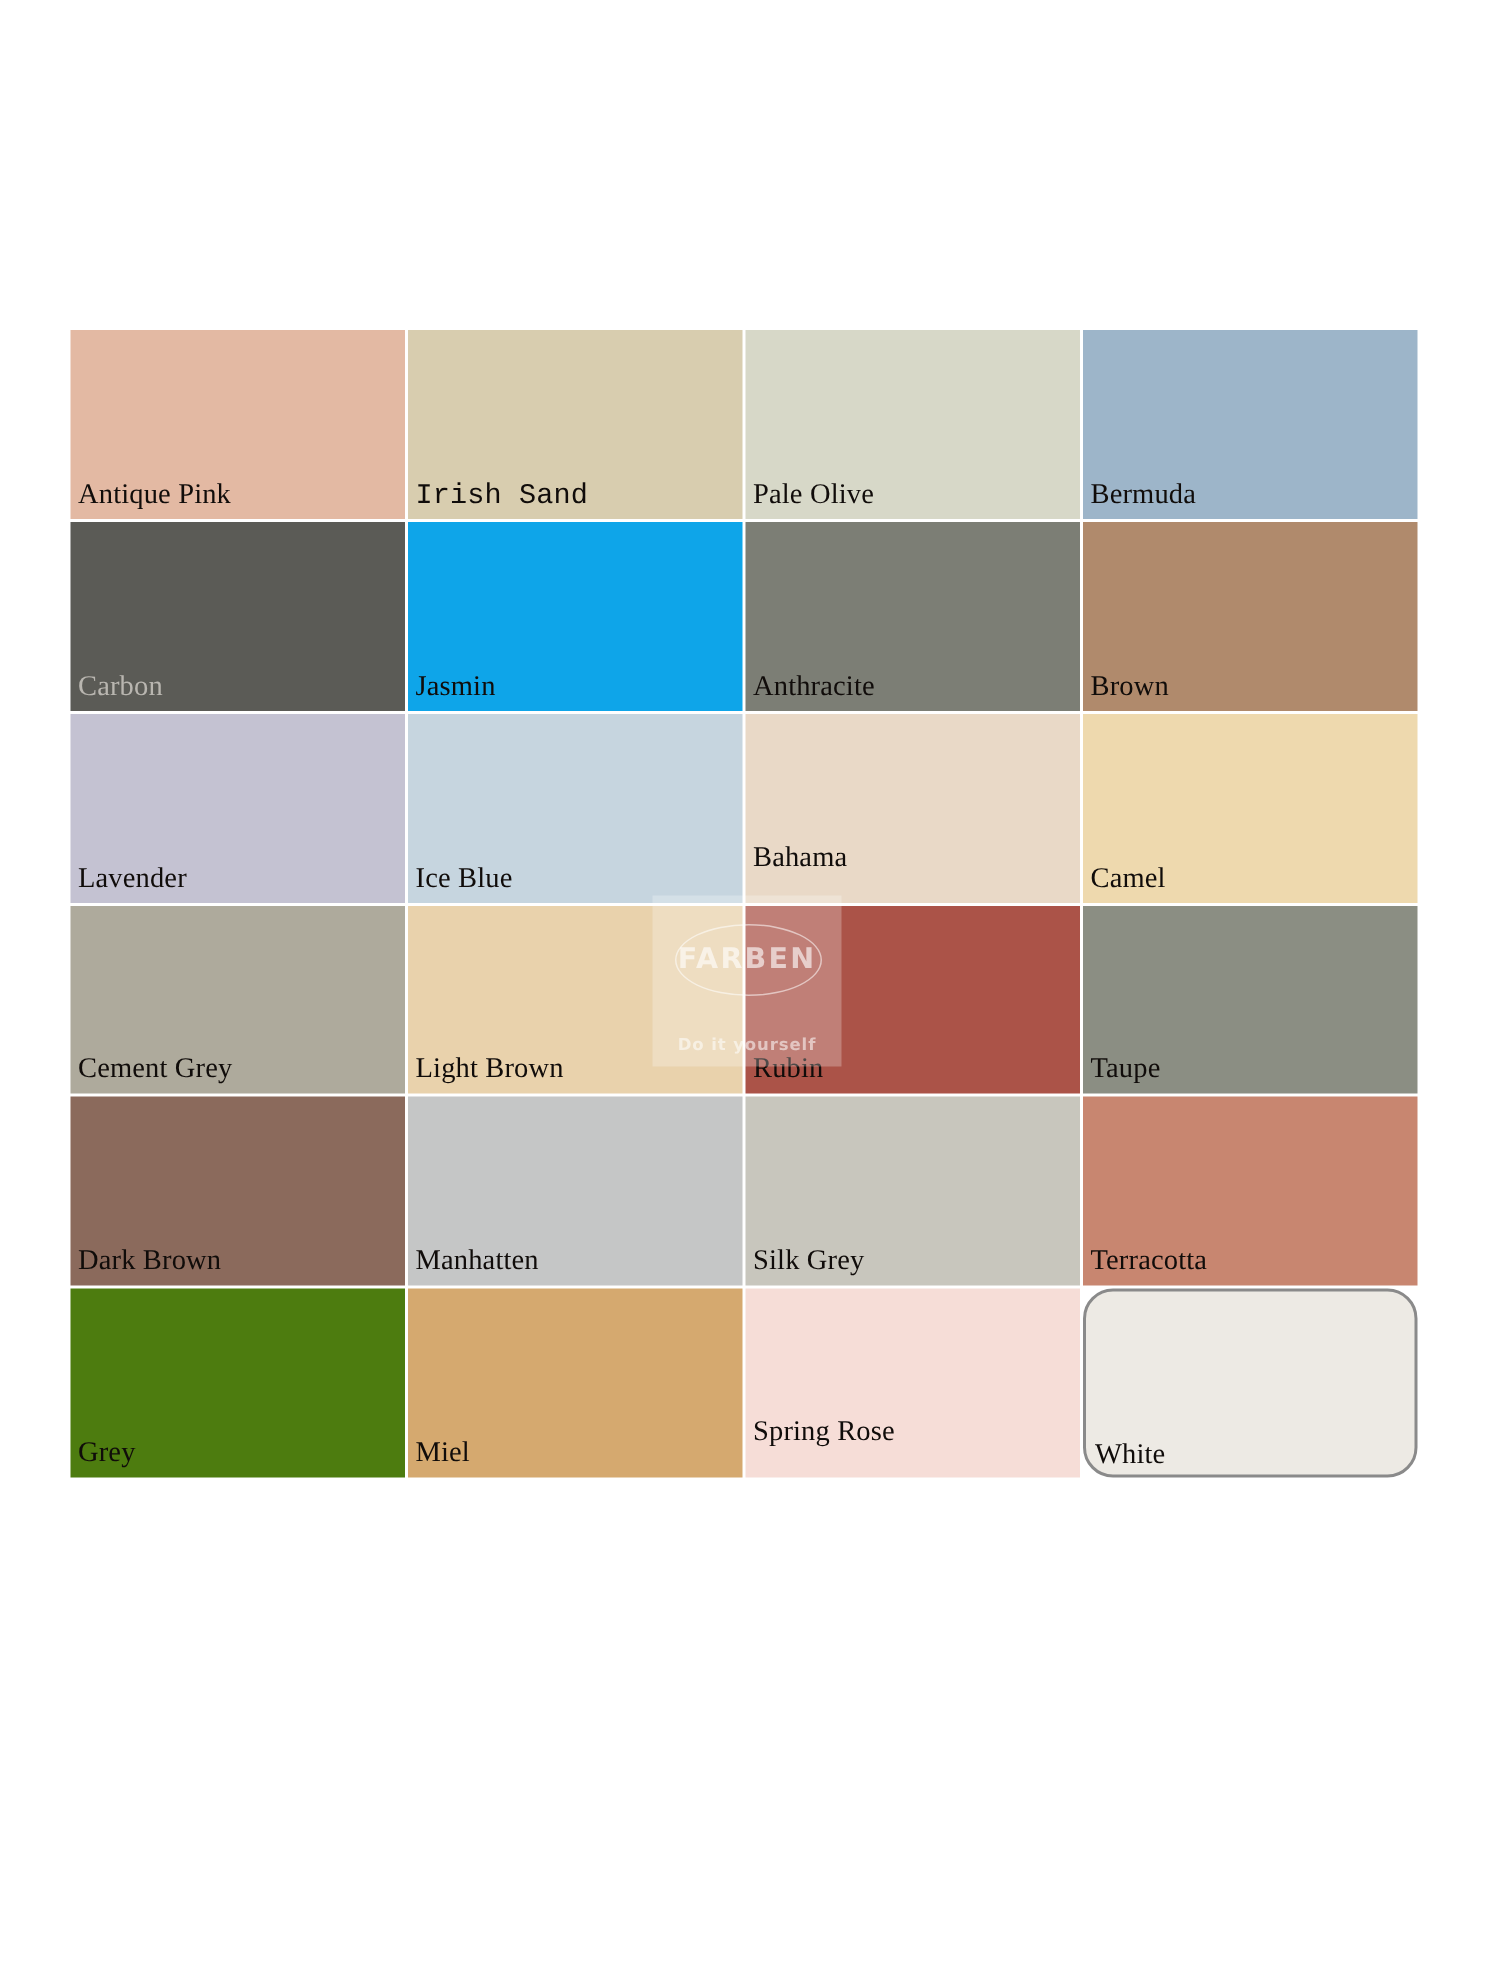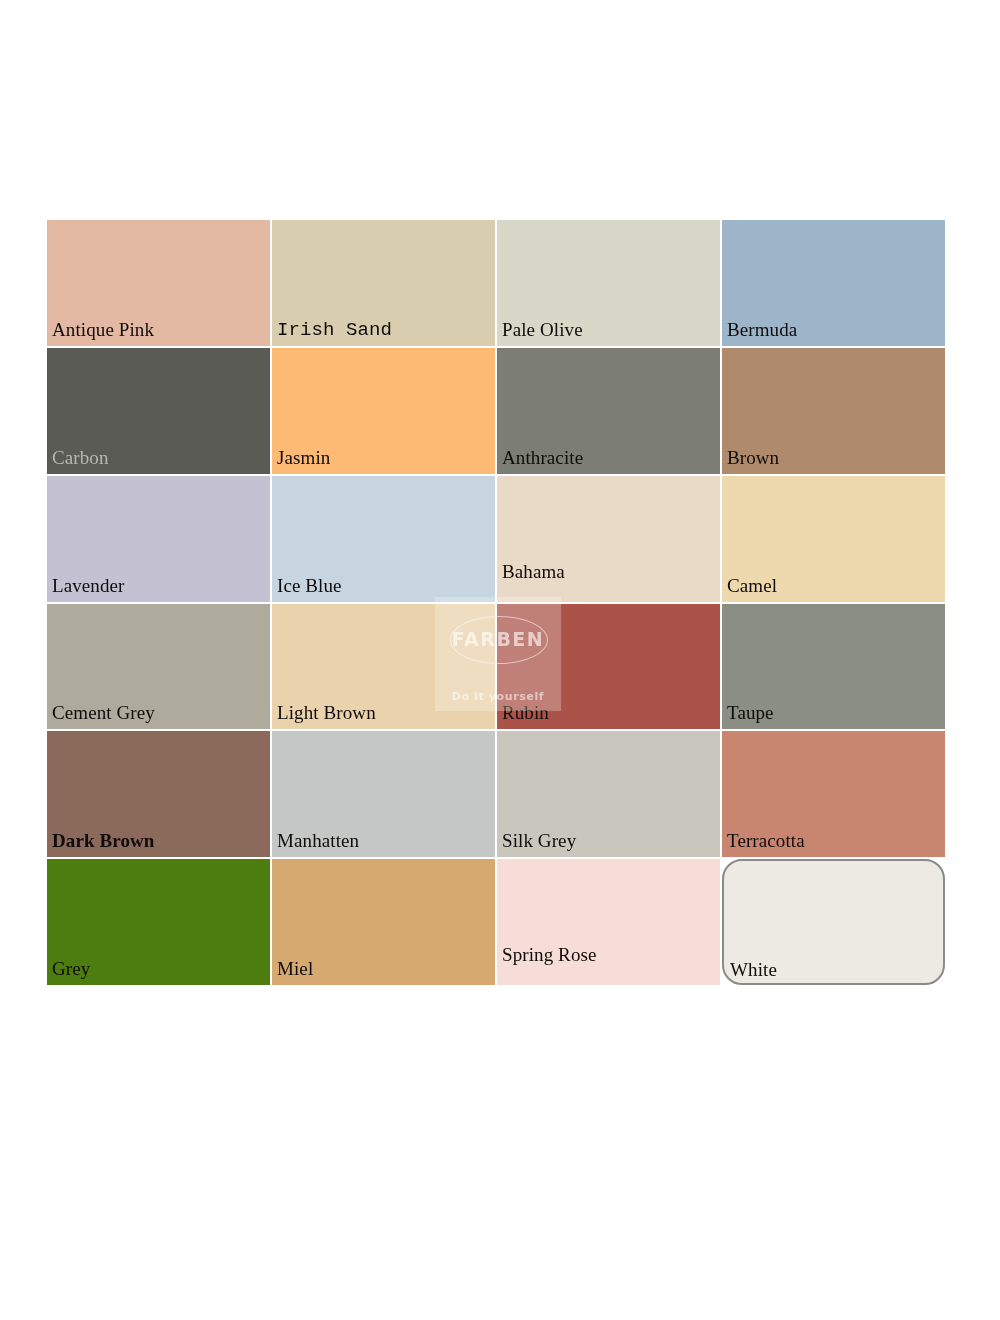--- a/index.html
+++ b/index.html
@@ -124,21 +124,21 @@
     </div>
     <div class="swatch" style="background-color: rgb(215, 216, 200);">
       <span class="swatch-label">Pale Olive</span>
     </div>
     <div class="swatch" style="background-color: rgb(157, 181, 201);">
       <span class="swatch-label">Bermuda</span>
     </div>
     <div class="swatch light-label" style="background-color: rgb(91, 91, 86);">
       <span class="swatch-label">Carbon</span>
     </div>
-    <div class="swatch" style="background-color: #fdba74;">
+    <div class="swatch" style="background-color: #0ea5e9;">
       <span class="swatch-label">Jasmin</span>
     </div>
     <div class="swatch" style="background-color: rgb(124, 126, 117);">
       <span class="swatch-label">Anthracite</span>
     </div>
     <div class="swatch" style="background-color: rgb(176, 138, 108);">
       <span class="swatch-label">Brown</span>
     </div>
     <div class="swatch" style="background-color: rgb(196, 194, 210);">
       <span class="swatch-label">Lavender</span>
@@ -157,21 +157,21 @@
     </div>
     <div class="swatch" style="background-color: rgb(233, 210, 172);">
       <span class="swatch-label">Light Brown</span>
     </div>
     <div class="swatch" style="background-color: rgb(171, 83, 72);">
       <span class="swatch-label">Rubin</span>
     </div>
     <div class="swatch" style="background-color: rgb(139, 142, 131);">
       <span class="swatch-label">Taupe</span>
     </div>
-    <div class="swatch" style="background-color: rgb(139, 106, 92); font-weight: bold;">
+    <div class="swatch" style="background-color: rgb(139, 106, 92);">
       <span class="swatch-label">Dark Brown</span>
     </div>
     <div class="swatch" style="background-color: rgb(197, 198, 198);">
       <span class="swatch-label">Manhatten</span>
     </div>
     <div class="swatch" style="background-color: rgb(200, 198, 189);">
       <span class="swatch-label">Silk Grey</span>
     </div>
     <div class="swatch" style="background-color: rgb(200, 134, 112);">
       <span class="swatch-label">Terracotta</span>

